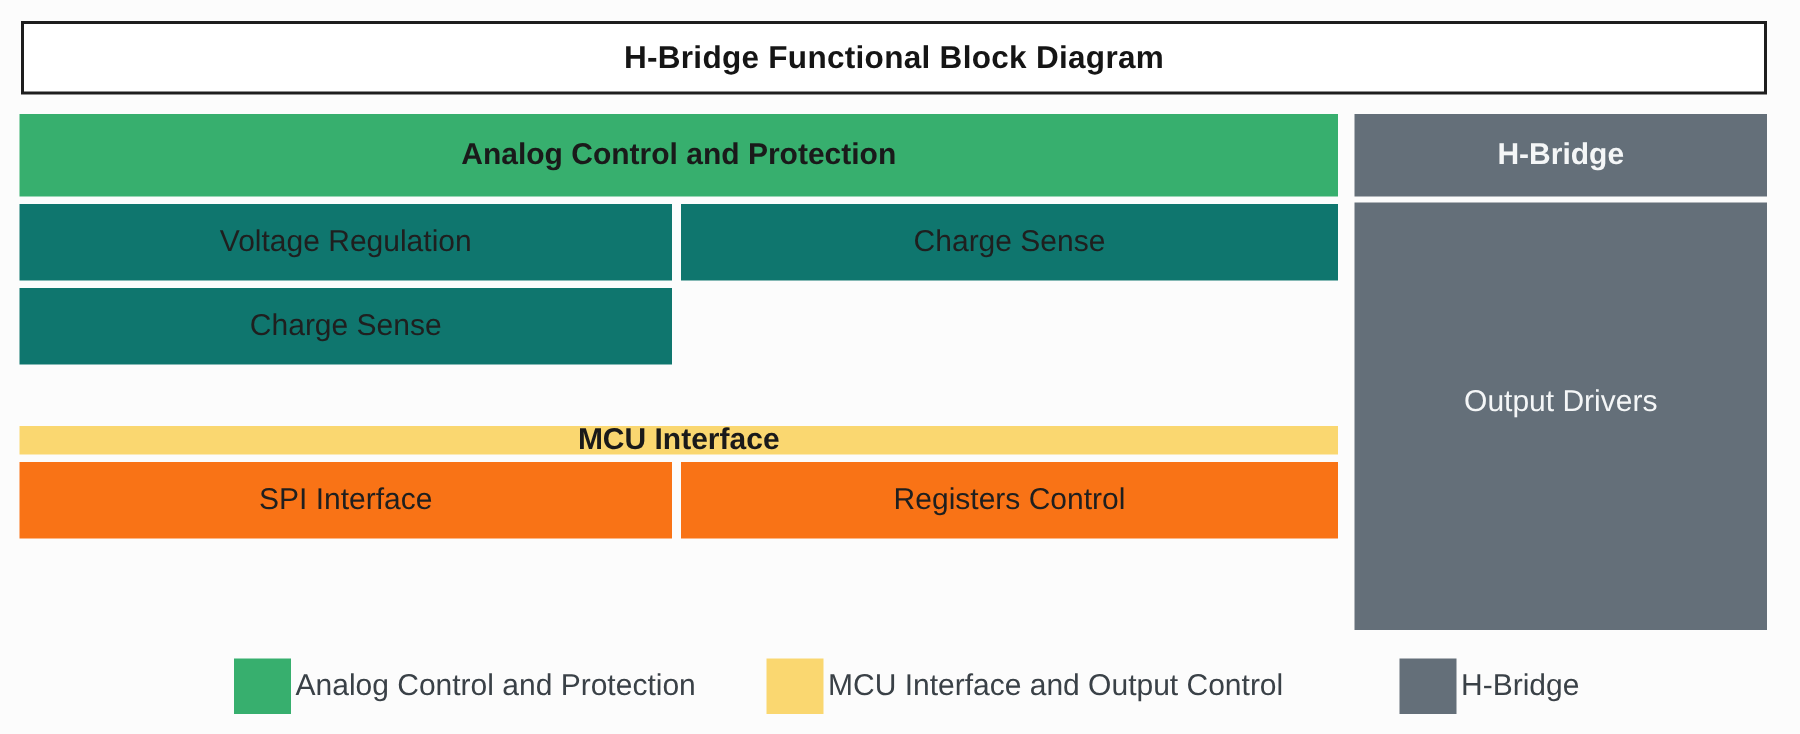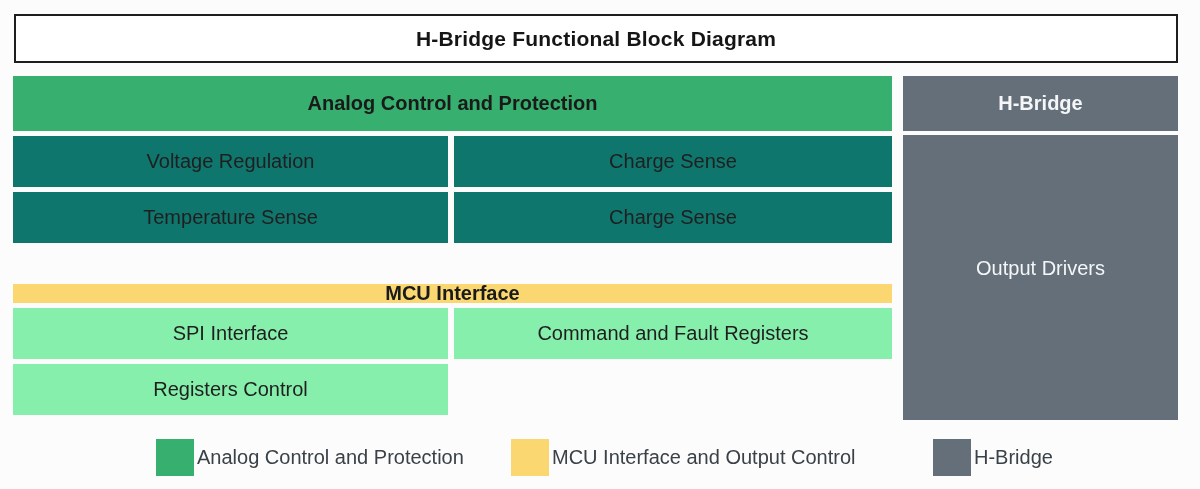--- a/index.html
+++ b/index.html
@@ -48,21 +48,21 @@
   .section-header {
     grid-column: 1 / span 2;
     font-size: 20px; font-weight: bold; color: #1a1a1a;
   }
   .analog-header { background: #37AF6E; }
   .mcu-header    { background: #FAD770; margin-top: 36px; }
   .cell {
     font-size: 20px; color: #1f1f1f;
   }
   .analog-cell { background: #0f766e; }
-  .mcu-cell    { background: #86efac; }
+  .mcu-cell    { background: #f97316; }
 
   
   .hbridge-header {
     position: absolute;
     left: 903px; top: 76px;
     width: 275px; height: 55px;
     background: #646F79;
     display: flex; align-items: center; justify-content: center;
     font-size: 20px; font-weight: bold; color: #f4f6f7;
   }
@@ -109,27 +109,25 @@
   <div class="title-box">
     <span class="title-text">H-Bridge Functional Block Diagram</span>
   </div>
 
   <div class="main-grid">
 
     <div class="block section-header analog-header">Analog Control and Protection</div>
 
     <div class="block cell analog-cell">Voltage Regulation</div>
     <div class="block cell analog-cell">Charge Sense</div>
-    <div class="block cell analog-cell">Temperature Sense</div>
     <div class="block cell analog-cell">Charge Sense</div>
 
     <div class="block section-header mcu-header">MCU Interface</div>
 
     <div class="block cell mcu-cell">SPI Interface</div>
-    <div class="block cell mcu-cell">Command and Fault Registers</div>
     <div class="block cell mcu-cell">Registers Control</div>
   </div>
 
   <div class="hbridge-header">H-Bridge</div>
 
   <div class="output-drivers">
     <span>Output Drivers</span>
   </div>
 
   <div class="legend">

